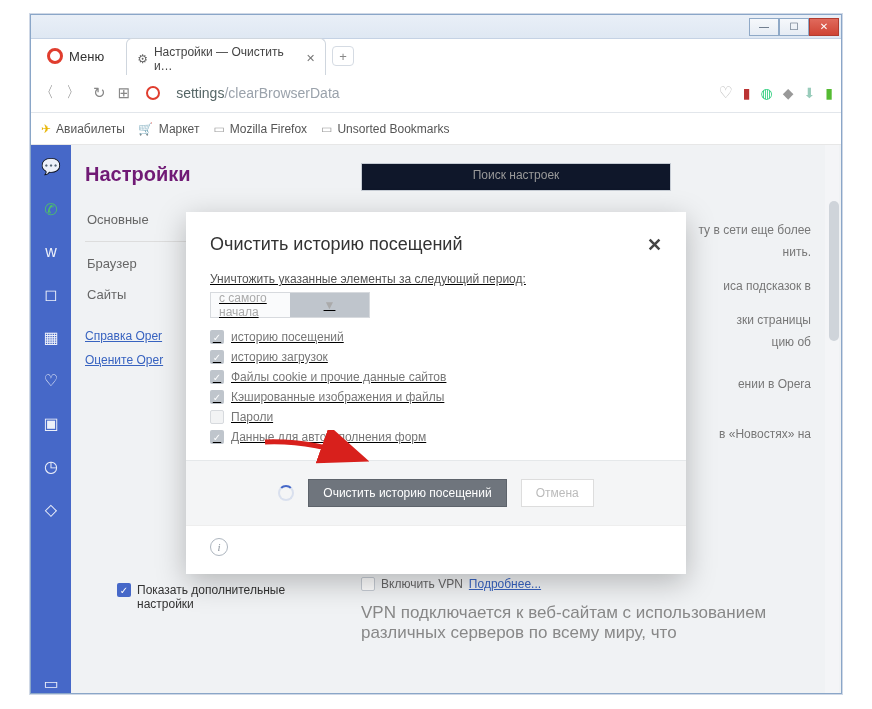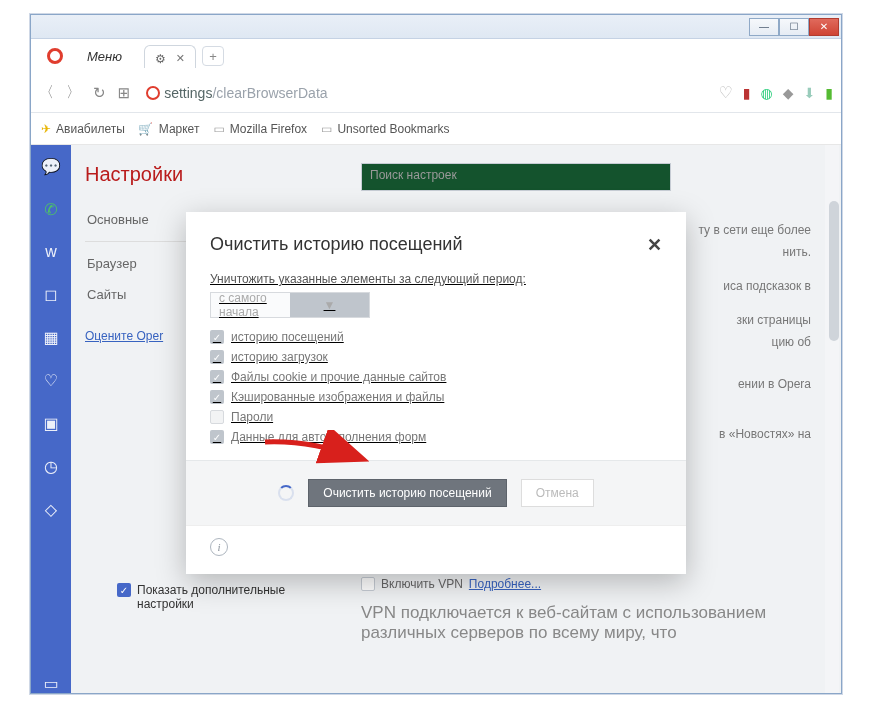--- a/index.html
+++ b/index.html
@@ -2,46 +2,46 @@
 <html><head>
 <meta charset="utf-8">
 <style>
 * { margin: 0; padding: 0; box-sizing: border-box; font-family: "Segoe UI", Arial, sans-serif; }
 body { background: #fff; width: 872px; height: 709px; overflow: hidden; position: relative; }
 .window { position: absolute; left: 30px; top: 14px; width: 812px; height: 680px; border: 1px solid #8aa6c8; background: #fff; box-shadow: 0 0 0 1px #cfd8e6; }
 .titlebar { height: 24px; background: linear-gradient(#e9eff7,#dfe8f3); display: flex; justify-content: flex-end; align-items: center; gap: 0; padding-right: 2px; border-bottom: 1px solid #c5d2e4; }
 .tbtn { width: 30px; height: 18px; border: 1px solid #8fa9c7; background: linear-gradient(#f6f8fb,#e6ecf4); display: flex; align-items: center; justify-content: center; font-size: 10px; color: #4a5a6f; }
 .tbtn.close { background: linear-gradient(#e06a5c,#cf4434); color: #fff; border-color: #b03c30; }
 .tabrow { height: 34px; display: flex; align-items: center; background: #fff; padding: 0 6px; }
-.menu-btn { display: flex; align-items: center; gap: 24px; padding: 4px 10px; font-size: 13px; color: #333; border-radius: 4px; font-style: italic; }
+.menu-btn { display: flex; align-items: center; gap: 6px; padding: 4px 10px; font-size: 13px; color: #333; border-radius: 4px; }
 .opera-o { width: 16px; height: 16px; border: 3px solid #e03d2e; border-radius: 50%; }
 .tab { display: flex; align-items: center; gap: 6px; margin-left: 12px; padding: 6px 10px 2px 10px; border: 1px solid #cfd6de; border-bottom: none; border-radius: 6px 6px 0 0; background: #fff; font-size: 12px; color: #444; max-width: 200px; }
 .tab .gear { font-size: 12px; color: #666; }
 .tab-close { font-size: 11px; color: #777; margin-left: 4px; }
 .newtab { margin-left: 6px; width: 22px; height: 20px; border: 1px solid #d5dbe3; border-radius: 4px; display: flex; align-items: center; justify-content: center; color: #888; font-size: 13px; }
 .addrrow { height: 40px; display: flex; align-items: center; padding: 0 8px; gap: 10px; border-bottom: 1px solid #e2e6eb; }
 .nav-icons { display: flex; gap: 12px; color: #888; font-size: 15px; align-items: center; }
-.url { flex: 1; display: flex; align-items: center; gap: 4px; font-size: 14px; color: #9aa2ab; padding: 4px 6px; }
+.url { flex: 1; display: flex; align-items: center; gap: 16px; font-size: 14px; color: #9aa2ab; padding: 4px 6px; }
 .url strong { color: #566; font-weight: 500; }
 .ext-icons { display: flex; gap: 10px; align-items: center; font-size: 14px; }
 .bmrow { height: 32px; display: flex; align-items: center; gap: 14px; padding: 0 10px; font-size: 12px; color: #555; border-bottom: 1px solid #e7e7e7; }
 .bm { display: flex; align-items: center; gap: 5px; }
 .bm .fold { font-size: 12px; color: #999; }
 .content { position: absolute; top: 130px; bottom: 0; left: 0; right: 0; display: flex; }
 .sidebar { width: 40px; background: #4668c8; display: flex; flex-direction: column; align-items: center; gap: 24px; padding-top: 12px; color: #fff; font-size: 16px; }
 .side-icon { opacity: 0.9; }
 .side-spacer { flex: 1; }
 .sets { flex: 1; background: #f0f2f4; position: relative; overflow: hidden; }
 .left-nav { position: absolute; left: 0; top: 0; bottom: 0; width: 150px; padding: 18px 14px; }
-.sets-title { font-size: 20px; color: #b91c1c; font-weight: 400; margin-bottom: 18px; }
+.sets-title { font-size: 20px; color: #701a75; font-weight: 700; margin-bottom: 18px; }
 .nav-item { font-size: 13px; color: #666; padding: 8px 2px; }
 .nav-item.active { font-weight: 700; color: #333; border-top: 1px solid #ddd; border-bottom: 1px solid #ddd; }
 .nav-hr { height: 1px; background: #ddd; margin: 6px 0; }
 .nav-link { font-size: 12px; color: #3863c0; text-decoration: underline; padding: 5px 0; display: block; }
-.search-box { position: absolute; left: 290px; top: 18px; width: 310px; height: 28px; border: 1px solid #c6ccd4; background: #14532d; padding: 4px 8px; font-size: 12px; color: #999; }
+.search-box { position: absolute; left: 290px; top: 18px; width: 310px; height: 28px; border: 1px solid #c6ccd4; background: #0f172a; padding: 4px 8px; font-size: 12px; color: #999; text-align: center; }
 .bg-lines { position: absolute; left: 290px; top: 74px; color: #777; font-size: 12px; line-height: 22px; right: 30px; }
 .show-adv { position: absolute; left: 46px; top: 438px; display: flex; align-items: flex-start; gap: 6px; color: #333; font-size: 12px; max-width: 170px; }
 .cb-on { width: 14px; height: 14px; background: #4668c8; color: #fff; font-size: 10px; display: flex; align-items: center; justify-content: center; border-radius: 2px; flex-shrink: 0; }
 .cb-off { width: 14px; height: 14px; background: #fff; border: 1px solid #c6ccd4; border-radius: 2px; flex-shrink: 0; }
 .vpn-area { position: absolute; left: 290px; top: 432px; right: 30px; font-size: 12px; color: #666; }
 .vpn-row { display: flex; align-items: center; gap: 6px; }
 .linkish { color: #3863c0; text-decoration: underline; }
 .scb { position: absolute; right: 2px; top: 0; bottom: 0; width: 14px; background: #f4f5f7; }
 .scb-th { position: absolute; right: 2px; top: 56px; width: 10px; height: 140px; background: #cfd4da; border-radius: 5px; }
 
@@ -79,20 +79,21 @@
     <div class="tbtn close">✕</div>
   </div>
 
   <div class="tabrow">
     <div class="menu-btn">
       <span class="opera-o"></span>
       <span>Меню</span>
     </div>
     <div class="tab">
       <span class="gear">⚙</span>
+      <span>Настройки — Очистить и…</span>
       <span class="tab-close">✕</span>
     </div>
     <div class="newtab">+</div>
   </div>
 
   <div class="addrrow">
     <div class="nav-icons">
       <span>〈</span>
       <span>〉</span>
       <span>↻</span>
@@ -147,20 +148,21 @@
     </div>
 
     <div class="sets">
       <div class="left-nav">
         <div class="sets-title">Настройки</div>
         <div class="nav-item">Основные</div>
         <div class="nav-hr"></div>
         <div class="nav-item">Браузер</div>
         <div class="nav-item">Сайты</div>
         <div style="height:14px"></div>
+        <a class="nav-link">Справка Oper</a>
         <a class="nav-link">Оцените Oper</a>
       </div>
 
       <div class="search-box">Поиск настроек</div>
 
       <div class="bg-lines">
         <div style="text-align:right">ту в сети еще более</div>
         <div style="text-align:right">нить.</div>
         <div style="text-align:right;margin-top:12px">иса подсказок в</div>
         <div style="text-align:right;margin-top:12px">зки страницы</div>

